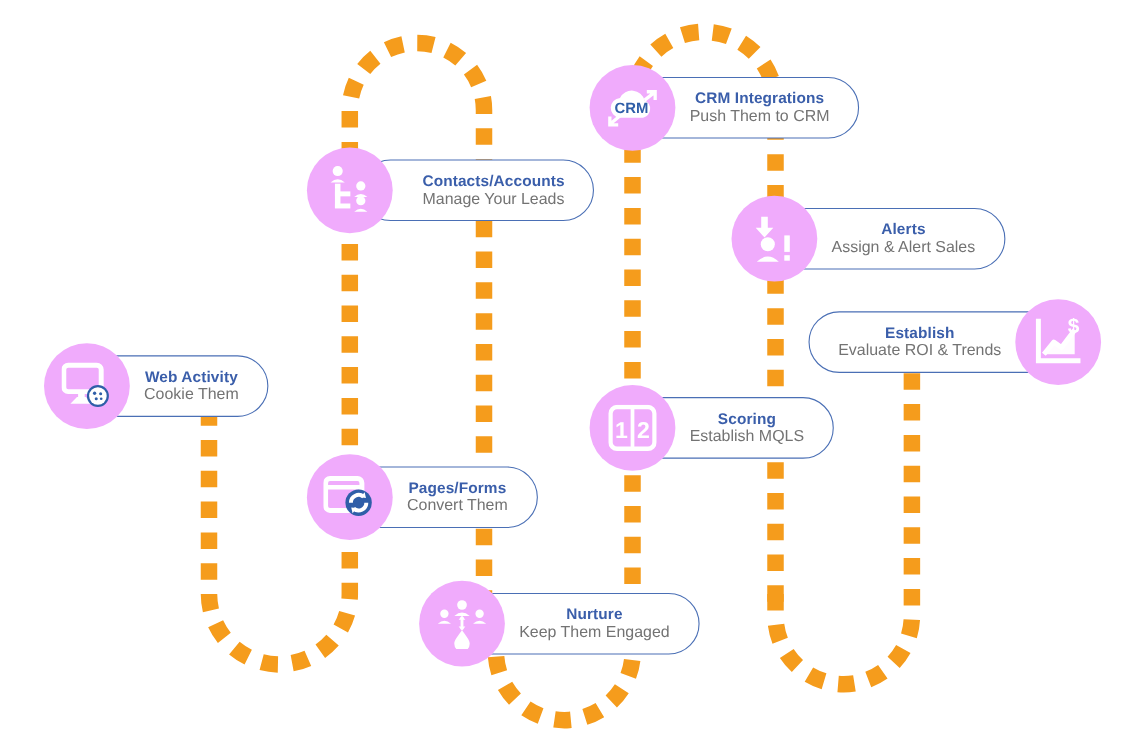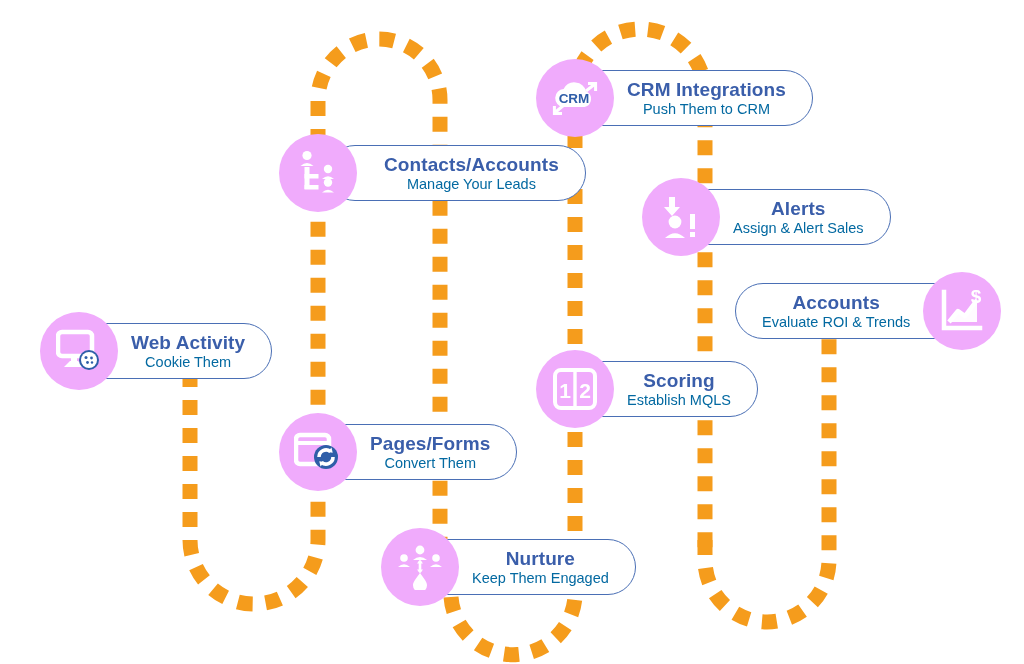--- a/index.html
+++ b/index.html
@@ -23,25 +23,25 @@
     display:flex;flex-direction:column;
     align-items:center;justify-content:center;
     box-sizing:border-box;
     padding:0 26px;
     line-height:1.12;
   }
   .node:not(.rev) .pill{padding-left:56px;margin-left:-44px;}
   .node.rev .pill{padding-right:56px;margin-right:-44px;}
 
   .pill .ttl{
-    color:#3a5eaa;font-weight:bold;font-size:19px;letter-spacing:.1px;
+    color:#3a5eaa;font-weight:bold;font-size:14px;letter-spacing:.1px;
     white-space:nowrap;
   }
   .pill .sub{
-    color:#0369a1;font-size:14.5px;white-space:nowrap;margin-top:1px;
+    color:#737373;font-size:14.5px;white-space:nowrap;margin-top:1px;
   }
 
   .circle{
     width:78px;height:78px;border-radius:50%;
     background:#f0abfc;
     position:relative;z-index:3;
     display:flex;align-items:center;justify-content:center;
     flex:none;
   }
   .circle svg{display:block;}
@@ -114,21 +114,21 @@
         <path d="M37 16 l9 -7 M39 8.4 h7.6 v7.6" stroke="#fff" stroke-width="3" fill="none"></path>
         <path d="M15 30 l-9 7.5 M13 38.5 h-7.6 v-7.6" stroke="#fff" stroke-width="3" fill="none"></path>
       </svg>
     </div>
     <div class="pill">
       <div class="ttl">CRM Integrations</div>
       <div class="sub">Push Them to CRM</div>
     </div>
   </div>
 
-  <div class="node" style="left:642px;top:178px;">
+  <div class="node" style="left:665px;top:178px;">
     <div class="circle">
       <svg width="44" height="46" viewBox="0 0 44 46">
         <path d="M10 3 h6 v10 h5 l-8 9 l-8 -9 h5 z" fill="#fff"></path>
         <circle cx="16" cy="28" r="6.4" fill="#fff"></circle>
         <path d="M6 44 q10 -9.5 20 0 z" fill="#fff"></path>
         <rect x="31" y="20" width="5" height="15" fill="#fff"></rect>
         <rect x="31" y="38" width="5" height="5" fill="#fff"></rect>
       </svg>
     </div>
     <div class="pill">
@@ -141,21 +141,21 @@
   <div class="node rev" style="left:735px;top:272px;">
     <div class="circle">
       <svg width="46" height="44" viewBox="0 0 46 44">
         <path d="M5 3 v36 h36" fill="none" stroke="#fff" stroke-width="4.5" stroke-linecap="square"></path>
         <path d="M10 33 L19 22 L26 27 L38 11" fill="none" stroke="#fff" stroke-width="4.5" stroke-linejoin="round"></path>
         <path d="M10 33 L19 22 L26 27 L38 11 L38 33 z" fill="#fff" opacity="0.95"></path>
         <text x="37" y="14" text-anchor="middle" font-family="'Liberation Sans',sans-serif" font-size="19" font-weight="bold" fill="#fff">$</text>
       </svg>
     </div>
     <div class="pill">
-      <div class="ttl">Accounts</div>
+      <div class="ttl">Establish</div>
       <div class="sub">Evaluate ROI &amp; Trends</div>
     </div>
   </div>
 
   <div class="node" style="left:536px;top:350px;">
     <div class="circle">
       <svg width="44" height="42" viewBox="0 0 44 42">
         <rect x="2" y="2" width="40" height="38" rx="6" fill="none" stroke="#fff" stroke-width="4"></rect>
         <line x1="22" y1="2" x2="22" y2="40" stroke="#fff" stroke-width="3.4"></line>
         <text x="12" y="30" text-anchor="middle" font-family="'Liberation Sans',sans-serif" font-size="21" font-weight="bold" fill="#fff">1</text>

